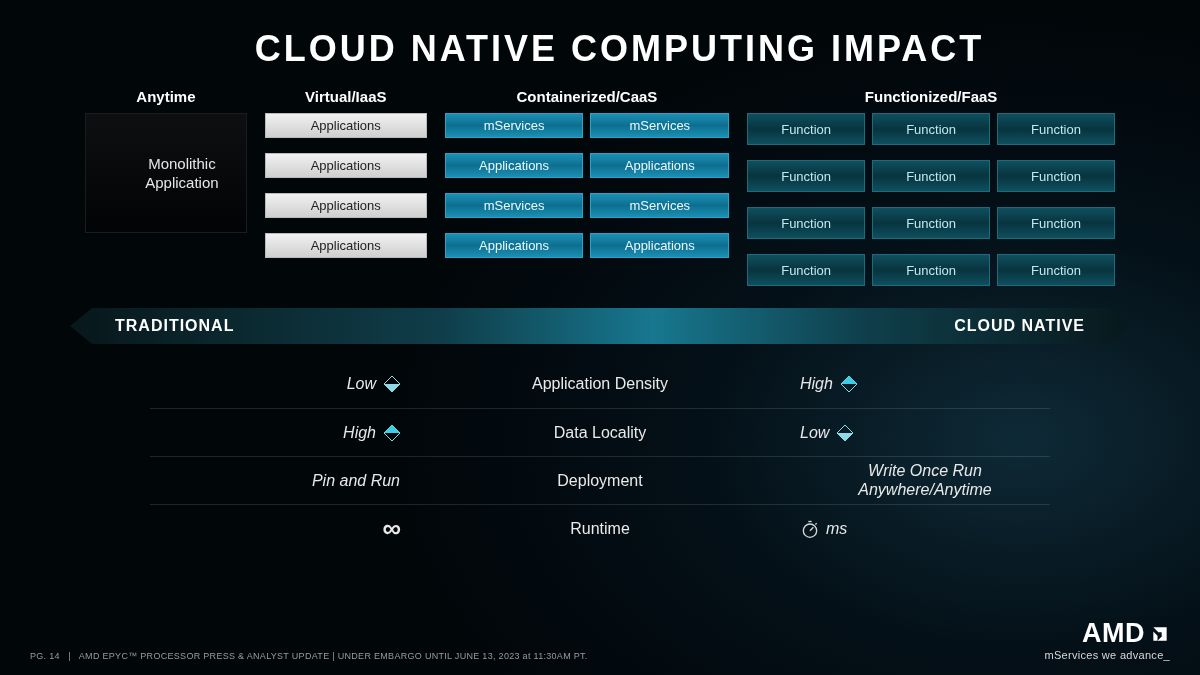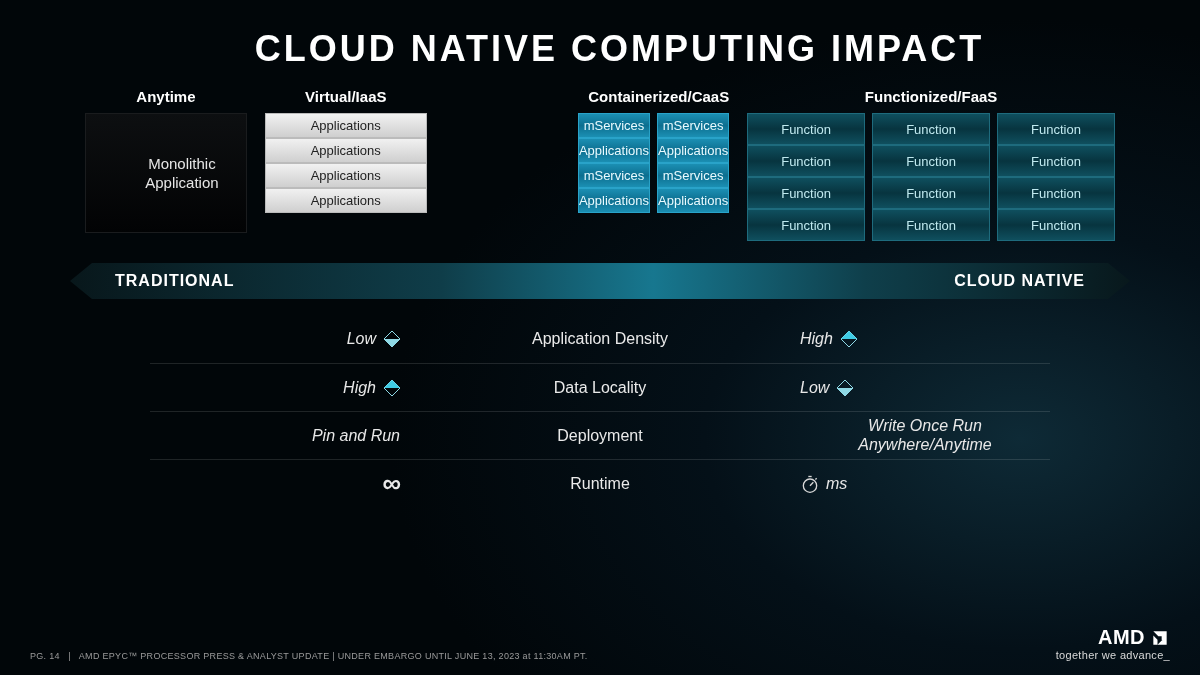--- a/index.html
+++ b/index.html
@@ -27,32 +27,32 @@
   }
   .col { display: flex; flex-direction: column; }
   .col-head {
     font-weight: 700;
     font-size: 15px;
     text-align: center;
     padding-bottom: 8px;
   }
   .col.physical { width: 165px; }
   .col.virtual  { width: 165px; }
-  .col.caas     { width: 290px; align-items: flex-end; }
+  .col.caas     { width: 290px; }
   .col.faas     { width: 375px; }
   .mono-box {
     height: 120px;
     background: linear-gradient(#0d0f11,#020304);
     border: 1px solid #1a1c1e;
     display: flex; align-items: center; justify-content: center;
     font-size: 15px; text-align: center; line-height: 1.3;
     color: #e6e6e6;
     padding-left: 32px;
   }
-  .stack { display: flex; flex-direction: column; gap: 0; }
+  .stack { display: flex; flex-direction: column; gap: 15px; }
   .gray-pill {
     height: 25px; background: linear-gradient(#f1f1f1,#cfcfcf);
     color: #222; font-size: 13px; display: flex; align-items: center; justify-content: center;
     border: 1px solid #bbb;
   }
   .grid2 { display: grid; grid-template-columns: 1fr 1fr; gap: 7px; }
   .grid3 { display: grid; grid-template-columns: 1fr 1fr 1fr; gap: 7px; }
   .cyan-pill {
     height: 25px;
     background: linear-gradient(180deg,#1b8fb3 0%,#0d6f90 50%,#1b8fb3 100%);
@@ -95,21 +95,21 @@
   .dia svg { width:16px; height:16px; }
   .inf { font-size: 26px; font-weight: 700; font-style: normal; letter-spacing: -1px;}
   .stopwatch { display:inline-flex; align-items:center; gap:6px; font-style: italic;}
   .stopwatch svg { width:20px; height:20px; }
   .footer {
     position: absolute; bottom: 14px; left: 30px; right: 30px;
     display: flex; justify-content: space-between; align-items: flex-end;
     font-size: 9px; color: #9a9a9a; letter-spacing: 0.3px;
   }
   .brand { text-align: right; }
-  .brand .logo { font-size: 20px; font-weight: 800; color: #fff; letter-spacing: 0.5px; display:flex; align-items:center; justify-content:flex-end; gap:5px;}
+  .brand .logo { font-size: 27px; font-weight: 800; color: #fff; letter-spacing: 0.5px; display:flex; align-items:center; justify-content:flex-end; gap:5px;}
   .brand .tag { font-size: 11px; color: #d8d8d8; }
   .amd-arrow { width:20px; height:20px; }
 </style>
 </head>
 <body>
 
 <div class="title">CLOUD NATIVE COMPUTING IMPACT</div>
 
 <div class="cols">
   <div class="col physical">
@@ -253,15 +253,15 @@
     &nbsp;&nbsp;|&nbsp;&nbsp;
     <span>AMD EPYC™ PROCESSOR PRESS &amp; ANALYST UPDATE | UNDER EMBARGO UNTIL JUNE 13, 2023 at 11:30AM PT.</span>
   </div>
   <div class="brand">
     <div class="logo">
       <span>AMD</span>
       <svg class="amd-arrow" viewBox="0 0 24 24">
           <path d="M4 4 L20 4 L20 20 L14 14 L14 10 L10 10 L4 4 Z M4 20 L4 9 L9 14 L9 20 Z M20 20 L9 20 L14 15 L20 15 Z" fill="#fff"></path>
         </svg>
     </div>
-    <div class="tag">together we advance_</div>
+    <div class="tag">mServices we advance_</div>
   </div>
 </div>
 
 </body></html>

